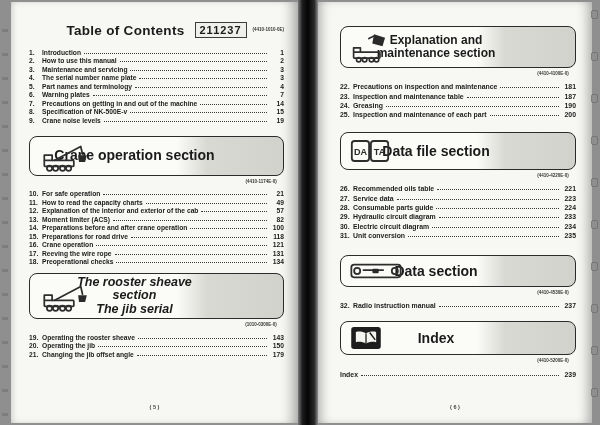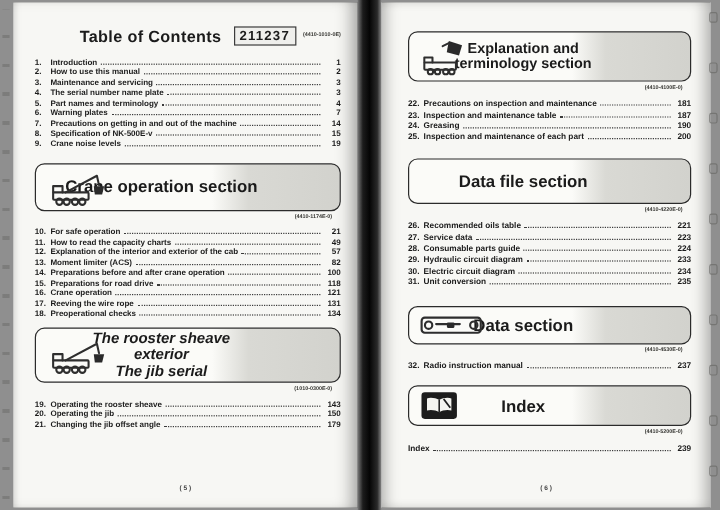--- a/index.html
+++ b/index.html
@@ -237,21 +237,21 @@
           <circle class="stroke" cx="12" cy="33" r="3"></circle>
             <circle class="stroke" cx="19" cy="33" r="3"></circle>
           <circle class="stroke" cx="27" cy="33" r="3"></circle>
             <circle class="stroke" cx="34" cy="33" r="3"></circle>
           <path class="stroke" d="M18 24 L48 8 L50 17"></path>
           <path class="fill" d="M45 18 h10 l-2 8 h-7 z"></path>
         </svg>
       </span>
       <div class="sectitle">
           <span class="line">The rooster sheave</span>
-          <span class="line">exterior</span>
+          <span class="line">section</span>
           <span class="line">The jib serial</span>
         </div>
     </div>
     <div class="seccode">(1010-0300E-0)</div>
 
     <div class="toc rows-left mt4">
         <div class="toc-row">
           <span class="toc-num">19.</span>
           <span class="toc-label">Operating the rooster sheave</span>
           <span class="toc-dots"></span>
@@ -286,21 +286,21 @@
           <path class="stroke" d="M4 26 v-5 h8 v5"></path>
           <rect class="stroke" x="4" y="26" width="31" height="7" rx="1"></rect>
           <circle class="stroke" cx="10" cy="35" r="2.6"></circle>
             <circle class="stroke" cx="17" cy="35" r="2.6"></circle>
           <circle class="stroke" cx="25" cy="35" r="2.6"></circle>
             <circle class="stroke" cx="31" cy="35" r="2.6"></circle>
         </svg>
       </span>
       <div class="sectitle">
           <span class="line">Explanation and</span>
-          <span class="line">terminology section</span>
+          <span class="line">maintenance section</span>
         </div>
     </div>
     <div class="seccode">(4410-4100E-0)</div>
 
     <div class="toc rows-right mt4">
         <div class="toc-row">
           <span class="toc-num">22.</span>
           <span class="toc-label">Precautions on inspection and maintenance</span>
           <span class="toc-dots"></span>
           <span class="toc-page">181</span>
@@ -319,20 +319,28 @@
         </div>
         <div class="toc-row">
           <span class="toc-num">25.</span>
           <span class="toc-label">Inspection and maintenance of each part</span>
           <span class="toc-dots"></span>
           <span class="toc-page">200</span>
         </div>
       </div>
 
     <div class="secbox size-xl h38 mt14">
+      <span class="icon">
+        <svg width="40" height="28" viewBox="0 0 44 30">
+          <rect class="stroke" x="2" y="4" width="19" height="22" rx="3"></rect>
+          <rect class="stroke" x="23" y="4" width="19" height="22" rx="3"></rect>
+          <text x="11.5" y="19" text-anchor="middle" font-size="10" font-weight="bold" fill="#2a2a2a">DA</text>
+          <text x="32.5" y="19" text-anchor="middle" font-size="10" font-weight="bold" fill="#2a2a2a">TA</text>
+        </svg>
+      </span>
       <div class="sectitle">
           <span class="line">Data file section</span>
         </div>
     </div>
     <div class="seccode">(4410-4220E-0)</div>
 
     <div class="toc rows-right mt4">
         <div class="toc-row">
           <span class="toc-num">26.</span>
           <span class="toc-label">Recommended oils table</span>

